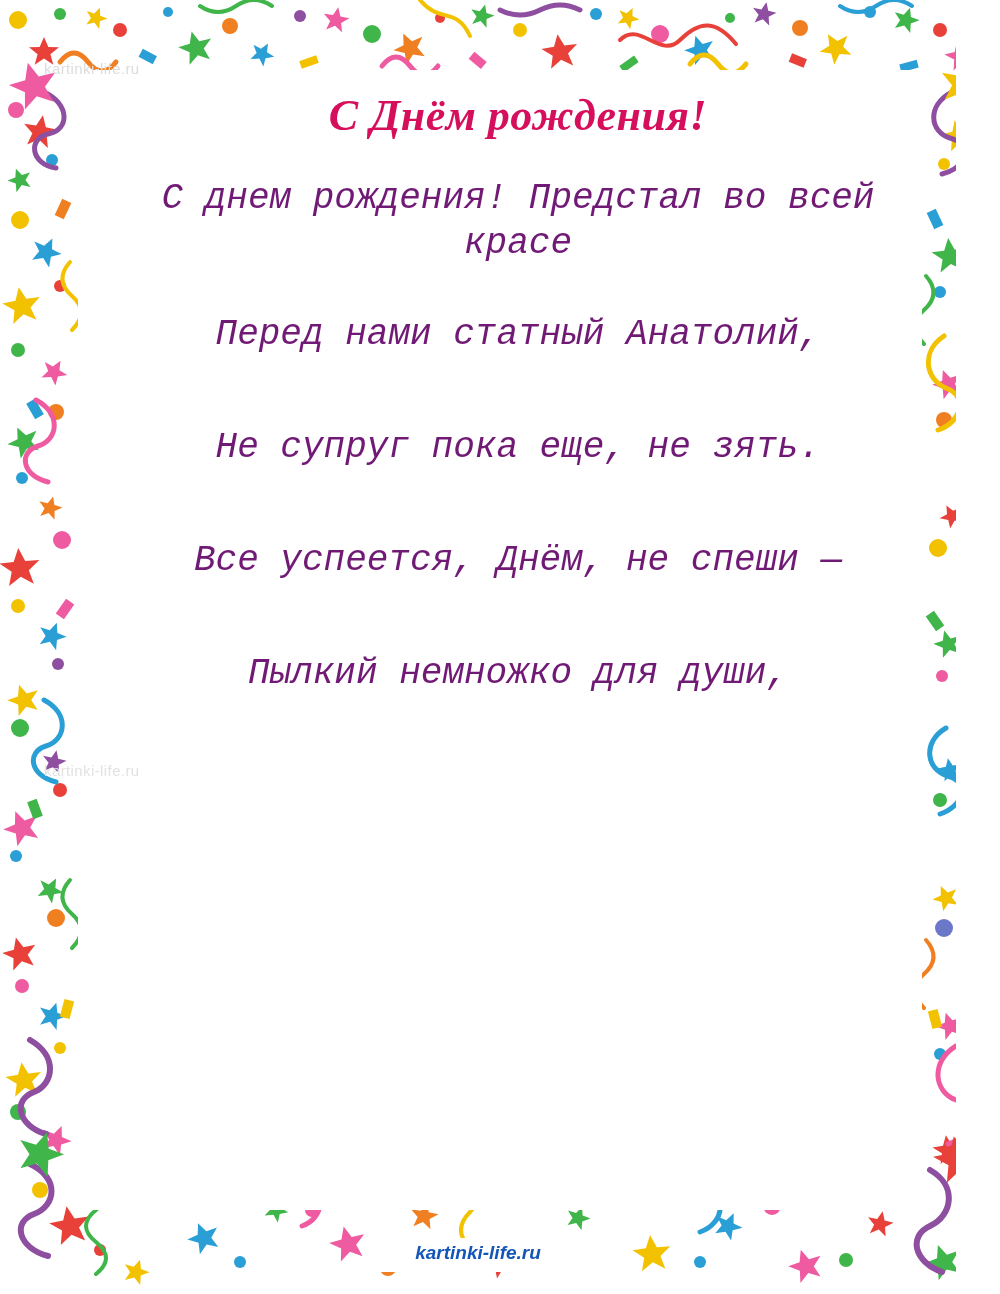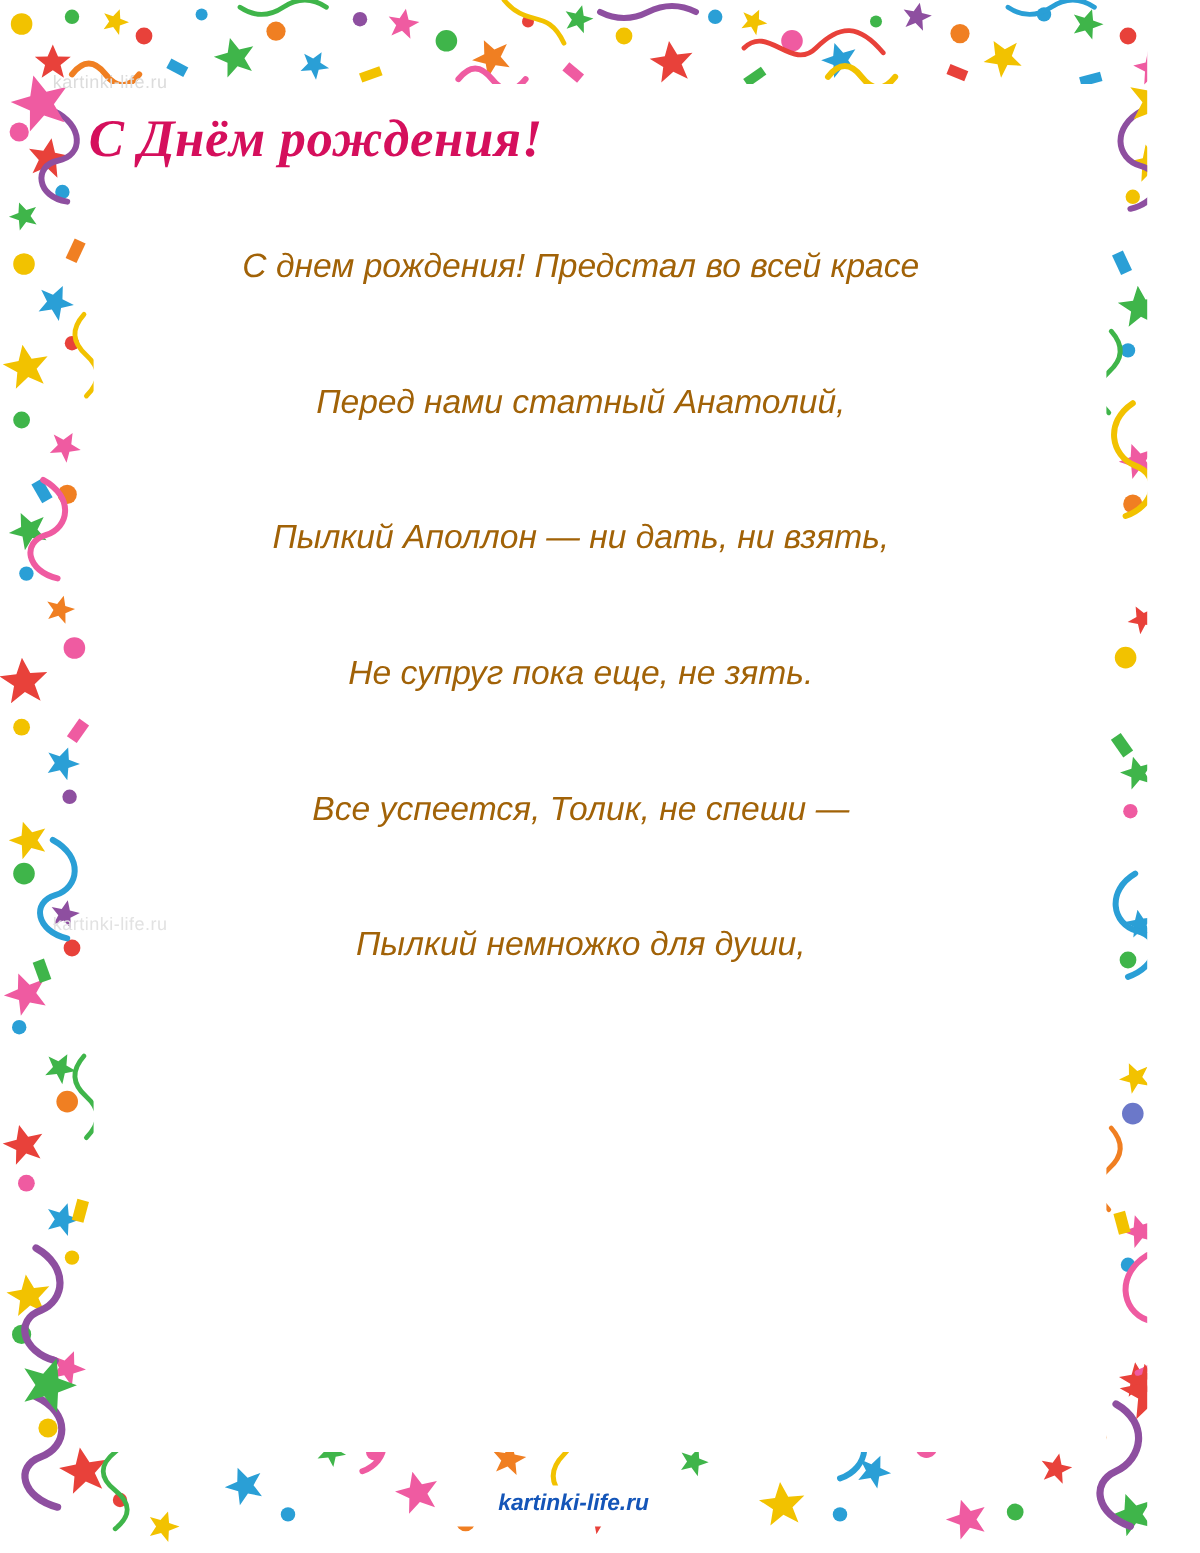--- a/index.html
+++ b/index.html
@@ -31,40 +31,40 @@
     position: absolute;
     left: 78px;
     top: 70px;
     width: 844px;
     height: 1140px;
     background: #ffffff;
     border-radius: 4px;
   }
   #content {
     position: absolute;
-    left: 74px;
+    left: 108px;
     top: 90px;
     width: 820px;
-    text-align: left;
+    text-align: center;
   }
   #greeting-title {
     font-family: "Liberation Serif", serif;
     font-style: italic;
     font-weight: bold;
     font-size: 44px;
     color: #d50f5c;
     letter-spacing: 0.5px;
     margin: 0 0 22px 0;
     line-height: 1.2;
   }
   .poem-line {
-    font-family: Liberation Sans, sans-serif;
+    font-family: Liberation Mono, monospace;
     font-style: italic;
-    font-size: 28px;
-    color: #a16207;
+    font-size: 36px;
+    color: #701a75;
     line-height: 1.25;
     margin: 0;
     padding: 0;
     height: 113px;
     display: flex;
     align-items: center;
     justify-content: center;
   }
   #watermark-top {
     position: absolute;
@@ -330,22 +330,21 @@
   <div id="inner-mask"></div>
 
   <div id="watermark-top">kartinki-life.ru</div>
   <div id="watermark-mid">kartinki-life.ru</div>
 
   <div id="content">
     <h1 id="greeting-title">С Днём рождения!</h1>
 
     <p class="poem-line">С днем рождения! Предстал во всей красе</p>
     <p class="poem-line">Перед нами статный Анатолий,</p>
-    <p class="poem-line">Пылкий Аполлон — ни дать, ни взять,</p>
     <p class="poem-line">Не супруг пока еще, не зять.</p>
-    <p class="poem-line">Все успеется, Толик, не спеши —</p>
+    <p class="poem-line">Все успеется, Днём, не спеши —</p>
     <p class="poem-line">Пылкий немножко для души,</p>
   </div>
 
   <div id="site-credit-bg"></div>
   <div id="site-credit">kartinki-life.ru</div>
 
 </div>
 
 </body></html>

